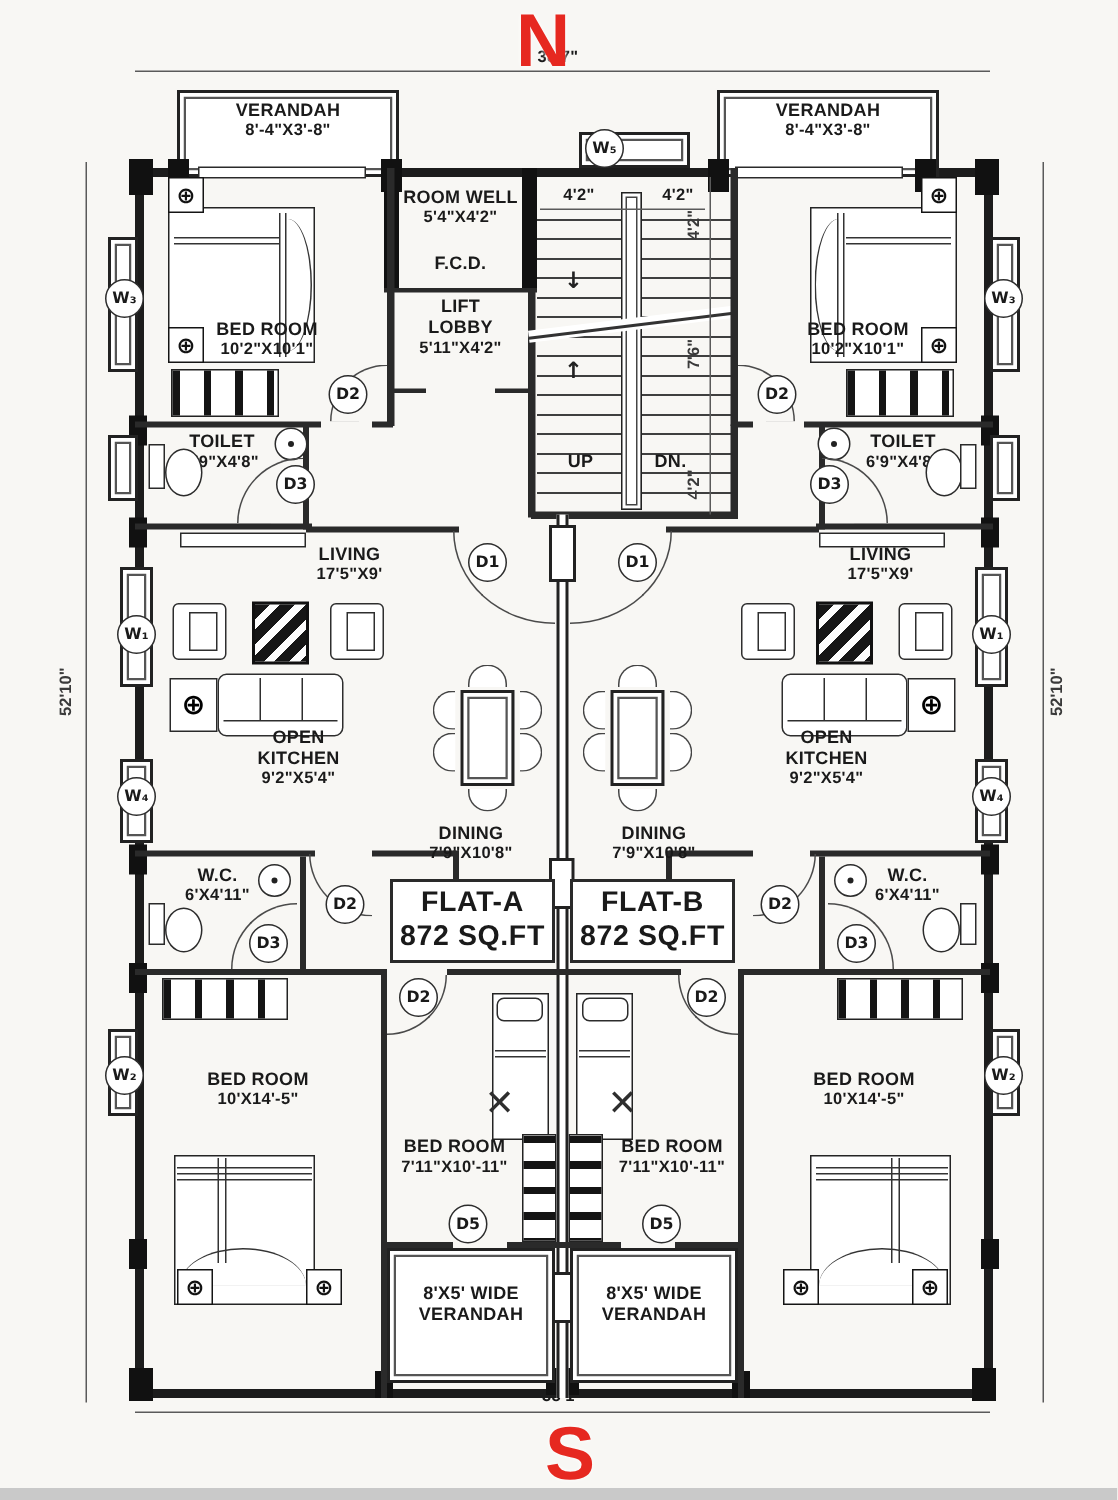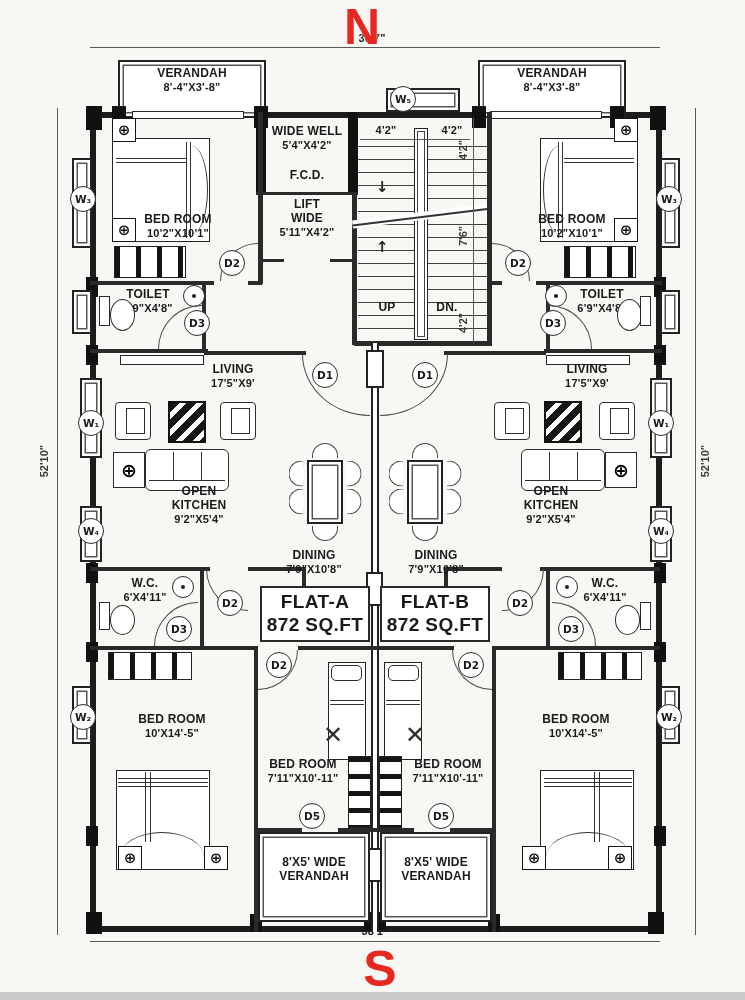--- a/index.html
+++ b/index.html
@@ -117,31 +117,31 @@
   <div class="col" style="left:86px;top:912px;width:16px;height:22px"></div>
   <div class="col" style="left:648px;top:912px;width:16px;height:22px"></div>
   <div class="col" style="left:250px;top:914px;width:12px;height:18px"></div>
   <div class="col" style="left:488px;top:914px;width:12px;height:18px"></div>
   <div class="col" style="left:364px;top:912px;width:22px;height:18px"></div>
 
   <div class="col" style="left:256px;top:112px;width:10px;height:82px"></div>
   <div class="col" style="left:348px;top:112px;width:10px;height:82px"></div>
   <div class="wline" style="left:256px;top:192px;width:102px;height:3px"></div>
   <div class="lbl" style="left:307px;top:124px">
-    <span>WIDE WELL</span>
+    <span>ROOM WELL</span>
       <span class="dm">5'4"X4'2"</span>
     </div>
   <div class="lbl" style="left:307px;top:168px">
       <span>F.C.D.</span>
     </div>
   <div class="wline" style="left:258px;top:194px;width:4px;height:68px"></div>
   <div class="wline" style="left:258px;top:259px;width:26px;height:3px"></div>
   <div class="wline" style="left:330px;top:259px;width:26px;height:3px"></div>
   <div class="lbl" style="left:307px;top:197px">
-    <span class="wrap" style="width:56px">LIFT WIDE</span>
+    <span class="wrap" style="width:56px">LIFT LOBBY</span>
     <span class="dm">5'11"X4'2"</span>
     </div>
 
   <div class="treads" style="left:358px;top:146px;width:130px;height:192px"></div>
   <div class="wline" style="left:352px;top:194px;width:5px;height:151px"></div>
   <div class="wline" style="left:354px;top:341px;width:136px;height:5px"></div>
   <div class="wline" style="left:487px;top:283px;width:5px;height:63px"></div>
   <div class="dbox" style="left:414px;top:128px;width:14px;height:212px;box-shadow:inset 0 0 0 2px #fff,inset 0 0 0 3px #444;border-width:1.6px"></div>
   <div class="abs" style="left:352px;top:212px;width:140px;height:8px;background:#fff;transform:rotate(-7deg)"></div>
   <div class="abs" style="left:352px;top:216px;width:140px;height:1.6px;background:#333;transform:rotate(-7deg)"></div>

